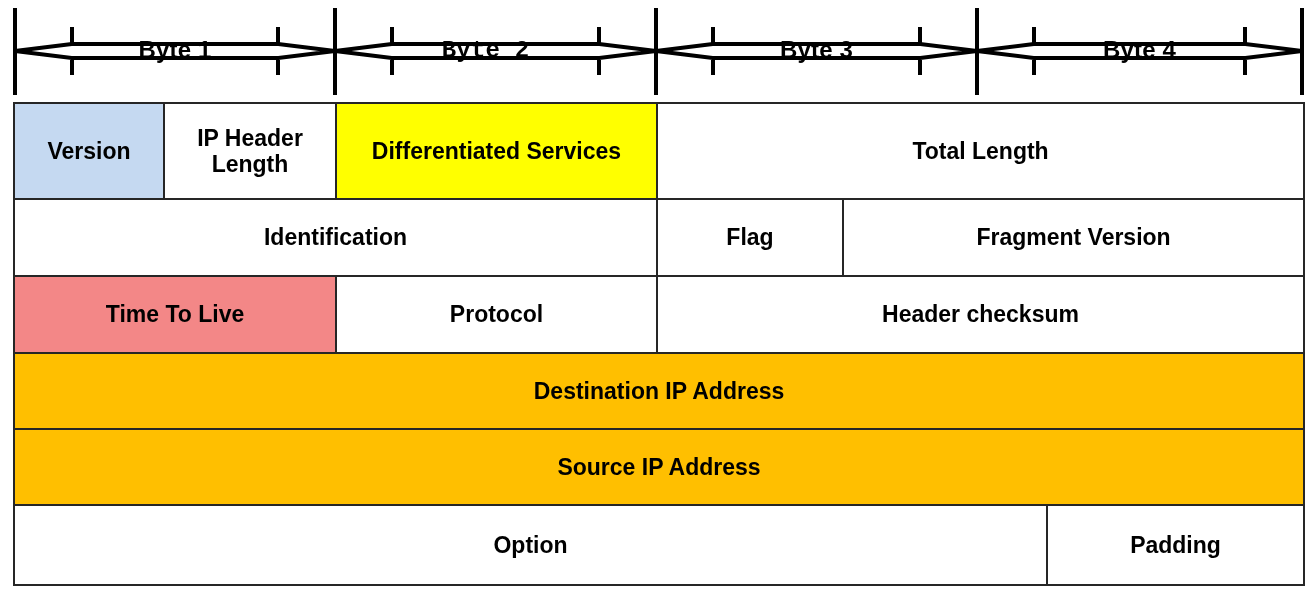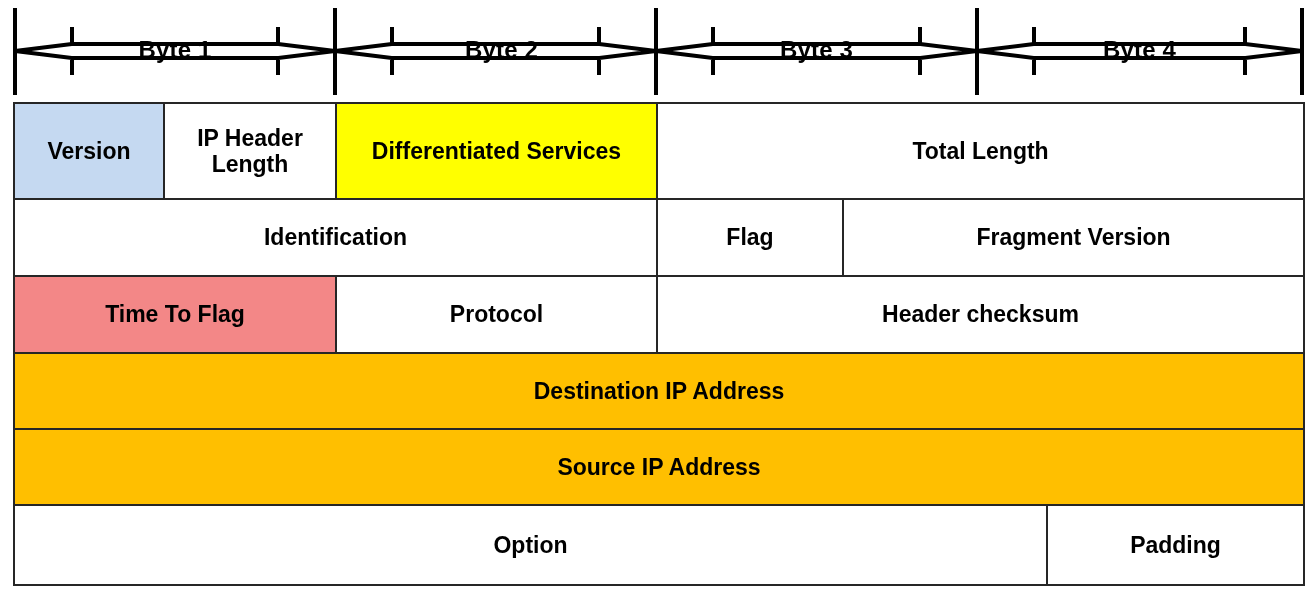--- a/index.html
+++ b/index.html
@@ -109,21 +109,21 @@
         <line x1="713" y1="58" x2="920" y2="58"></line>
 
         <polyline points="1034,27 1034,44 977,51 1034,58 1034,75"></polyline>
         <polyline points="1245,27 1245,44 1302,51 1245,58 1245,75"></polyline>
         <line x1="1034" y1="44" x2="1245" y2="44"></line>
         <line x1="1034" y1="58" x2="1245" y2="58"></line>
       </g>
     </svg>
 
     <div class="byte-label" style="left:15px;  width:320px;">Byte 1</div>
-    <div class="byte-label" style="left:341px; width:321px;">Byte 2</div>
+    <div class="byte-label" style="left:325px; width:321px;font-family:Liberation Mono, monospace;">Byte 2</div>
     <div class="byte-label" style="left:656px; width:321px;">Byte 3</div>
     <div class="byte-label" style="left:977px; width:325px;">Byte 4</div>
   </div>
 
   <table id="header-table">
     <colgroup>
       <col style="width:150px">
       <col style="width:172px">
       <col style="width:321px">
       <col style="width:186px">
@@ -141,21 +141,21 @@
         <td colspan="4">Total Length</td>
       </tr>
 
       <tr class="r-mid">
         <td colspan="3">Identification</td>
         <td colspan="1">Flag</td>
         <td colspan="3">Fragment Version</td>
       </tr>
 
       <tr class="r-mid">
-        <td class="c-salmon" colspan="2">Time To Flag</td>
+        <td class="c-salmon" colspan="2">Time To Live</td>
         <td colspan="1">Protocol</td>
         <td colspan="4">Header checksum</td>
       </tr>
 
       <tr class="r-addr">
         <td class="c-orange" colspan="7">Destination IP Address</td>
       </tr>
 
       <tr class="r-addr">
         <td class="c-orange" colspan="7">Source IP Address</td>

